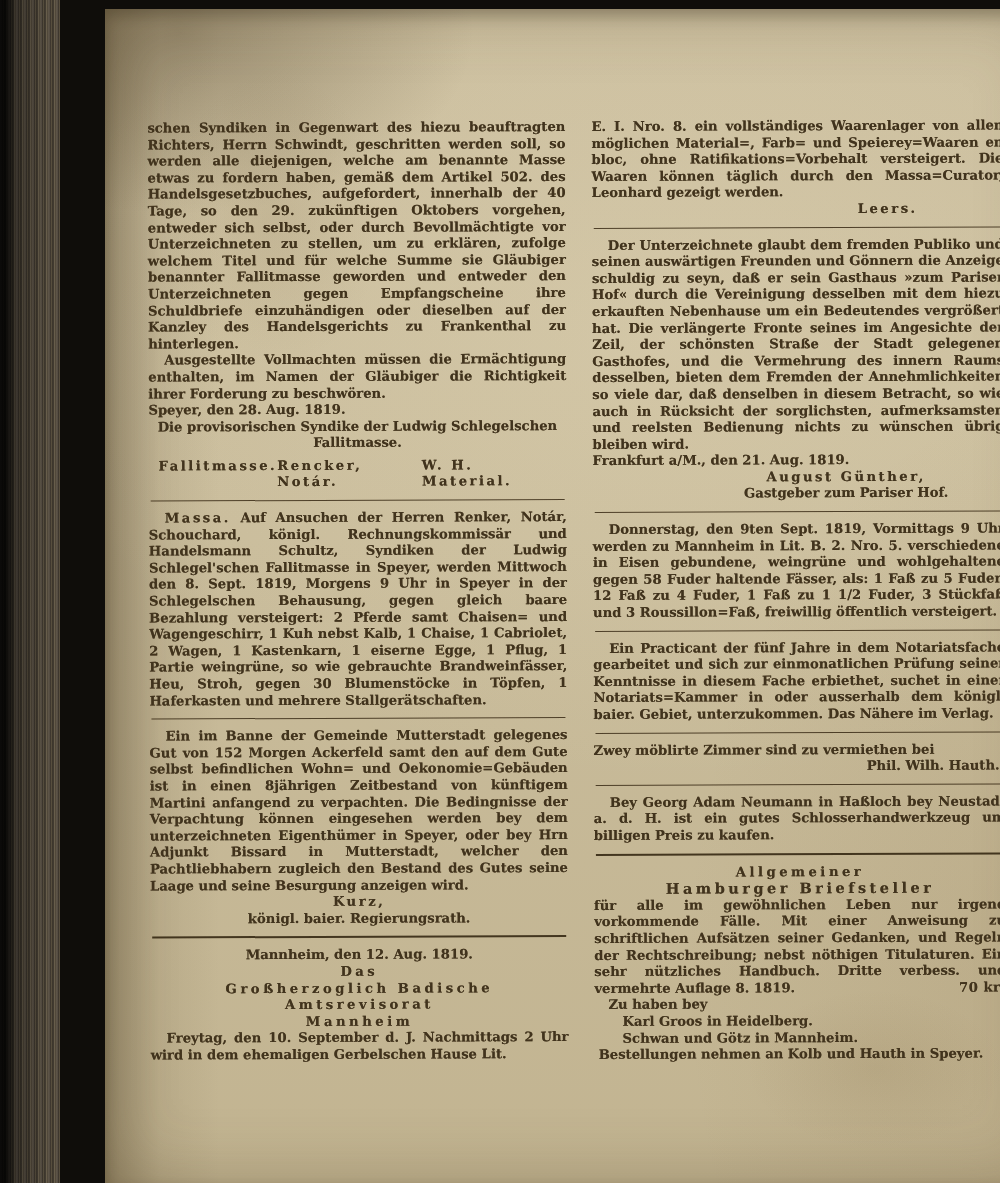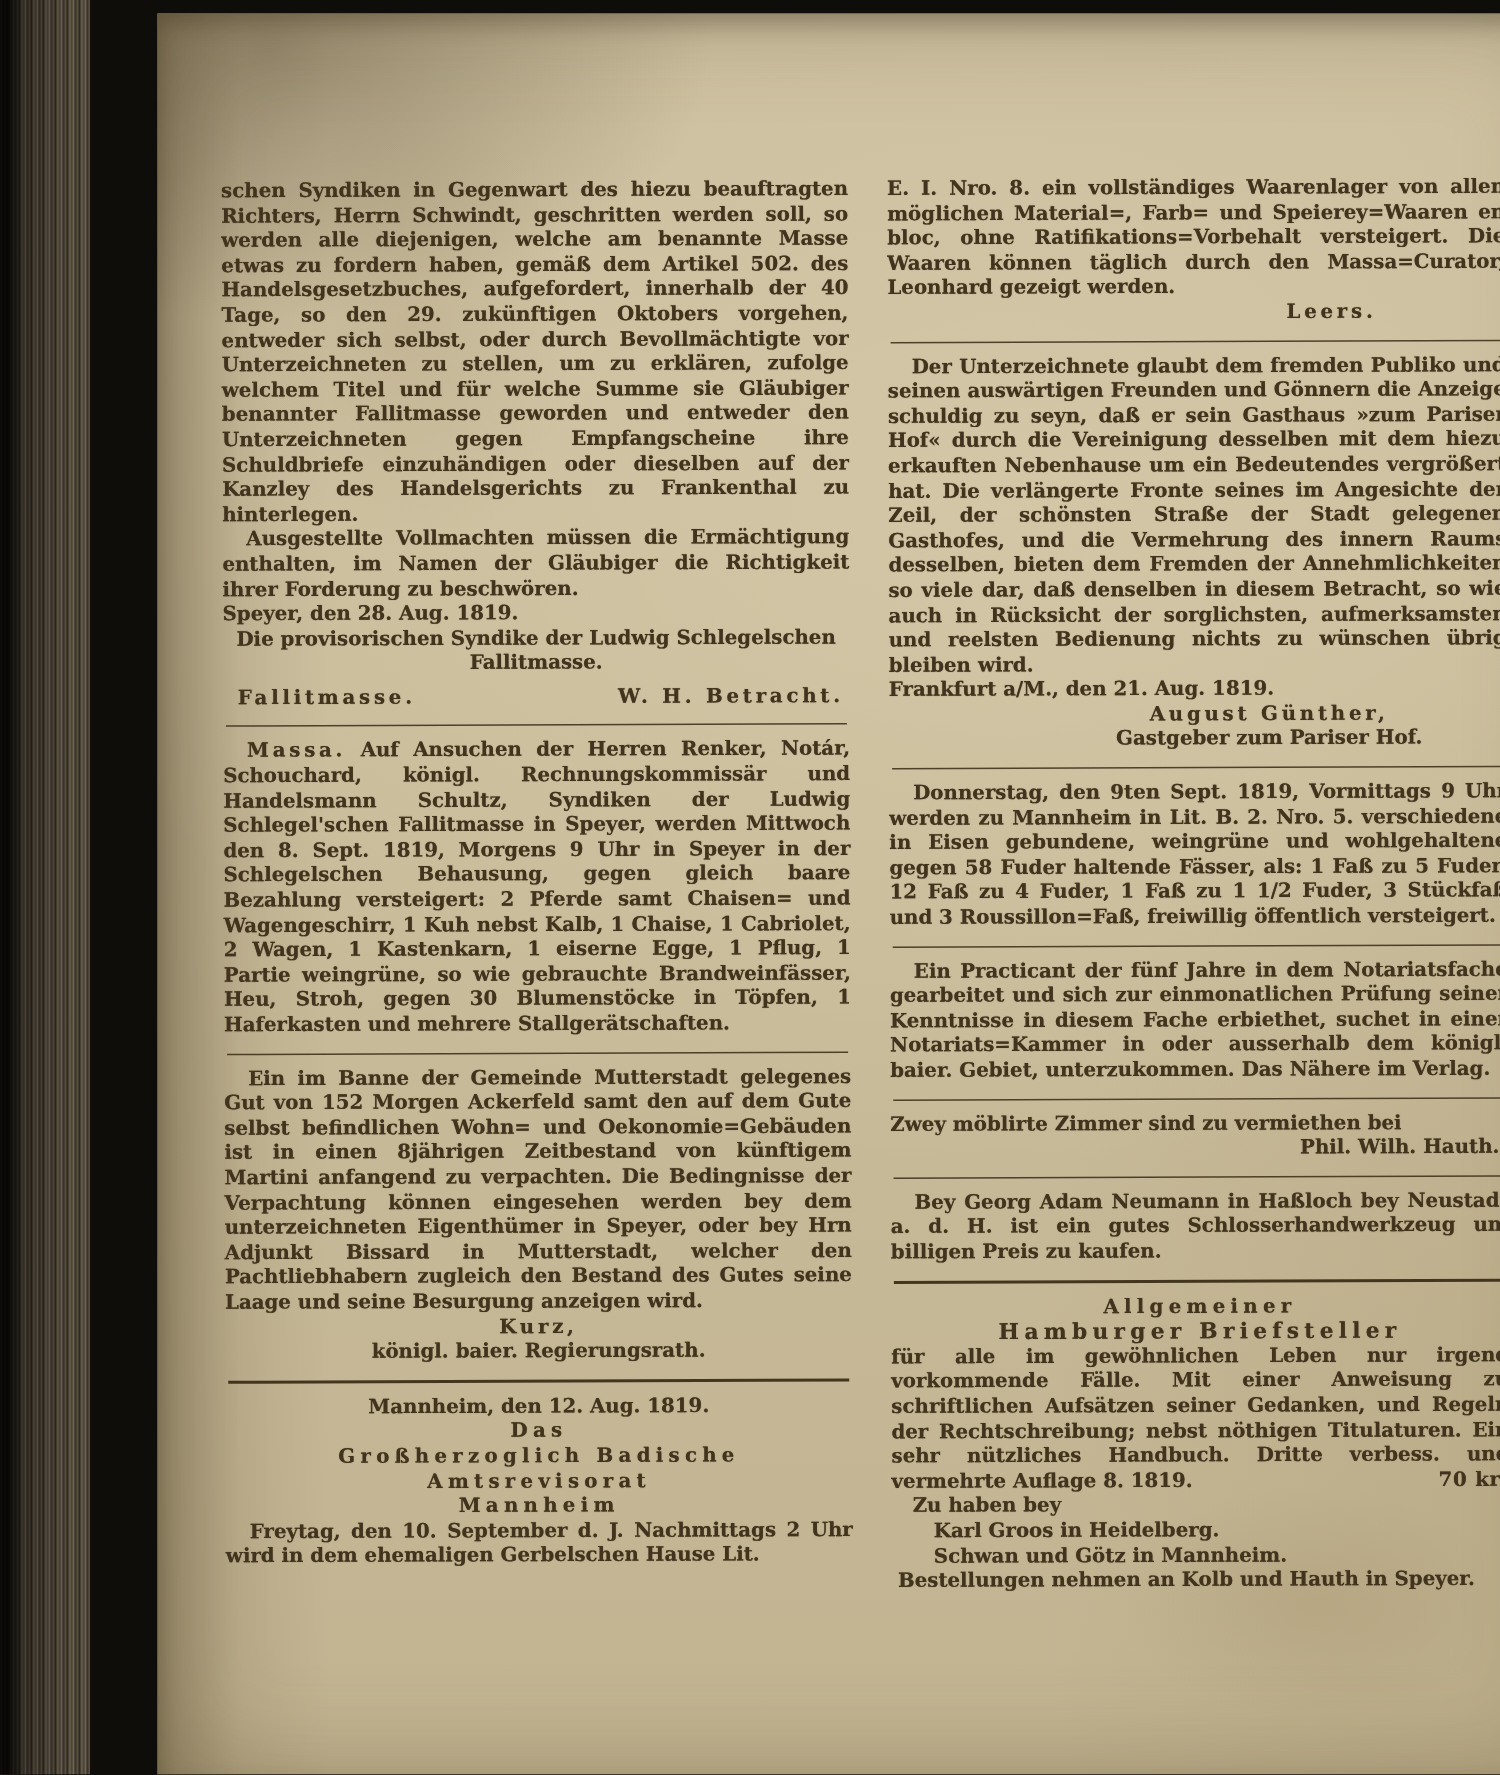--- a/index.html
+++ b/index.html
@@ -90,21 +90,22 @@
     <div class="columns">
 
       <div class="col-left">
         <p class="para">schen Syndiken in Gegenwart des hiezu beauftragten Richters, Herrn Schwindt, geschritten werden soll, so werden alle diejenigen, welche am benannte Masse etwas zu fordern haben, gemäß dem Artikel 502. des Handelsgesetzbuches, aufgefordert, innerhalb der 40 Tage, so den 29. zukünftigen Oktobers vorgehen, entweder sich selbst, oder durch Bevollmächtigte vor Unterzeichneten zu stellen, um zu erklären, zufolge welchem Titel und für welche Summe sie Gläubiger benannter Fallitmasse geworden und entweder den Unterzeichneten gegen Empfangscheine ihre Schuldbriefe einzuhändigen oder dieselben auf der Kanzley des Handelsgerichts zu Frankenthal zu hinterlegen.</p>
         <p class="para indent">Ausgestellte Vollmachten müssen die Ermächtigung enthalten, im Namen der Gläubiger die Richtigkeit ihrer Forderung zu beschwören.</p>
         <p class="para indent leftal">Speyer, den 28. Aug. 1819.</p>
         <p class="para center gap-top-sm">Die provisorischen Syndike der Ludwig Schlegelschen</p>
         <p class="para center">Fallitmasse.</p>
         <div class="sigrow gap-top-sm">
           <span class="sperr">Fallitmasse.</span>
-          <span class="sperr">W. H. Betracht.</span>
+          <span class="sperr">Rencker, Notár.</span>
+          <span class="sperr">W. H. Material.</span>
         </div>
 
         <hr class="rule">
 
         <p class="para indent">
           <span class="sperr">Massa.</span>
           <span>Auf Ansuchen der Herren Renker, Notár, Schouchard, königl. Rechnungskommissär und Handelsmann Schultz, Syndiken der Ludwig Schlegel'schen Fallitmasse in Speyer, werden Mittwoch den 8. Sept. 1819, Morgens 9 Uhr in Speyer in der Schlegelschen Behausung, gegen gleich baare Bezahlung versteigert: 2 Pferde samt Chaisen= und Wagengeschirr, 1 Kuh nebst Kalb, 1 Chaise, 1 Cabriolet, 2 Wagen, 1 Kastenkarn, 1 eiserne Egge, 1 Pflug, 1 Partie weingrüne, so wie gebrauchte Brandweinfässer, Heu, Stroh, gegen 30 Blumenstöcke in Töpfen, 1 Haferkasten und mehrere Stallgerätschaften.</span>
         </p>
 
         <hr class="rule">

